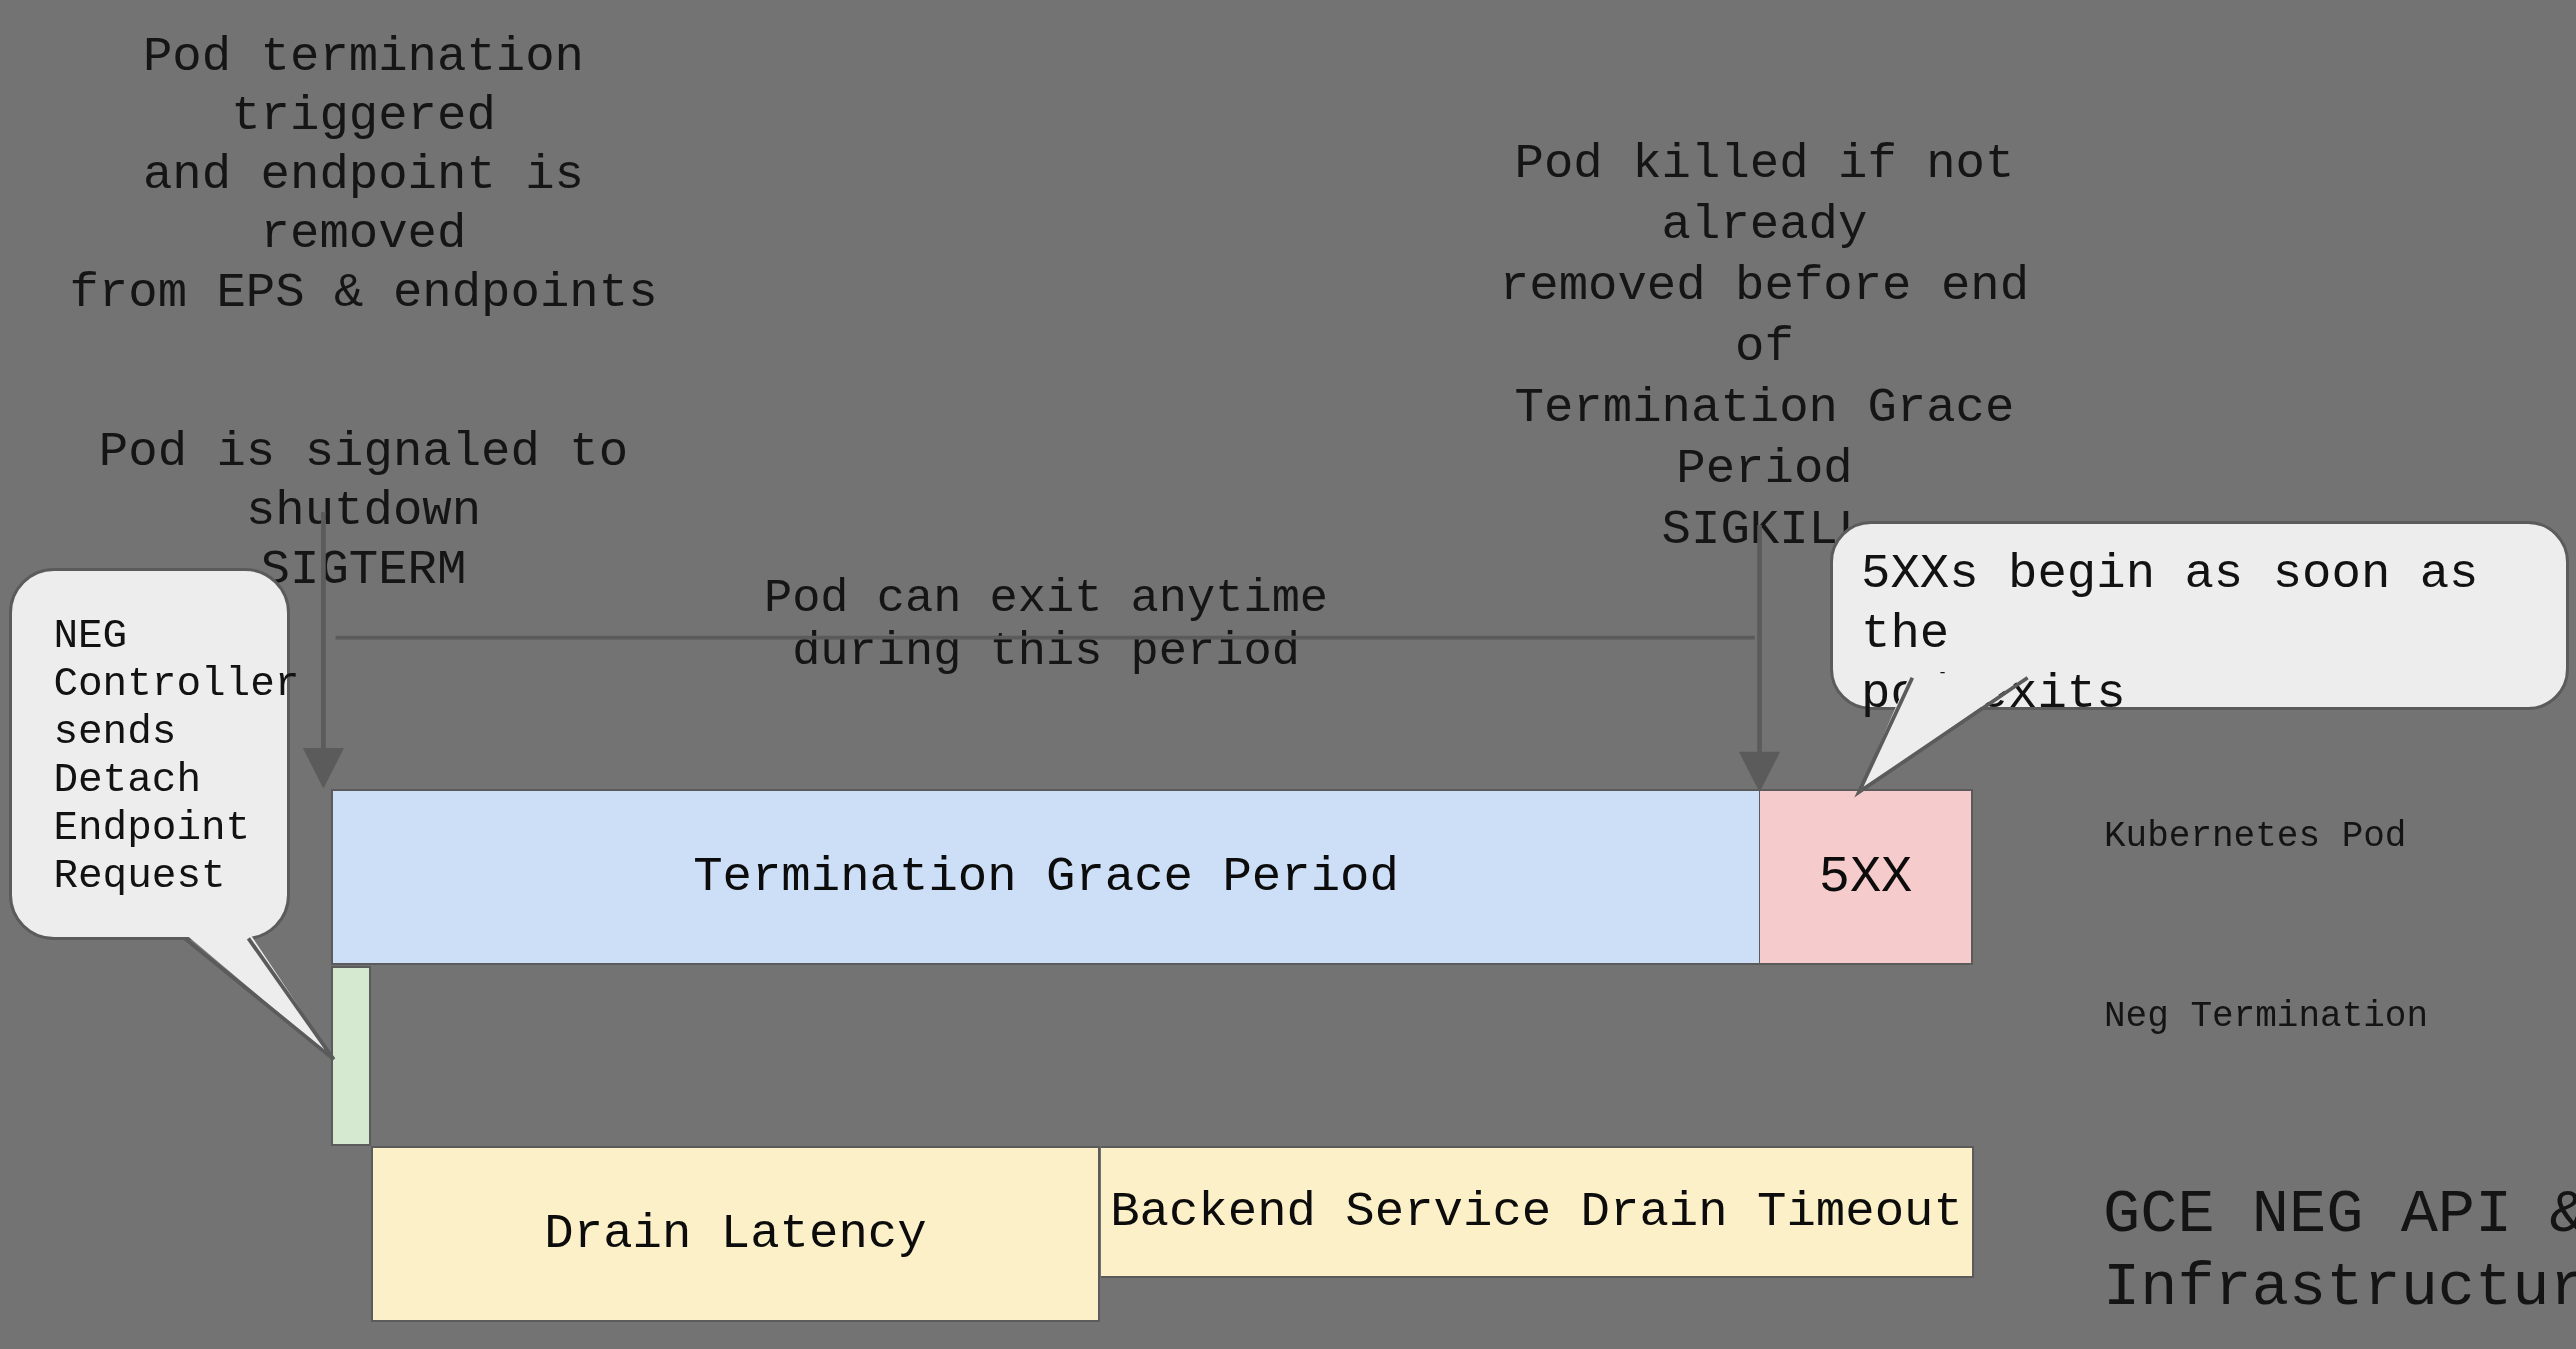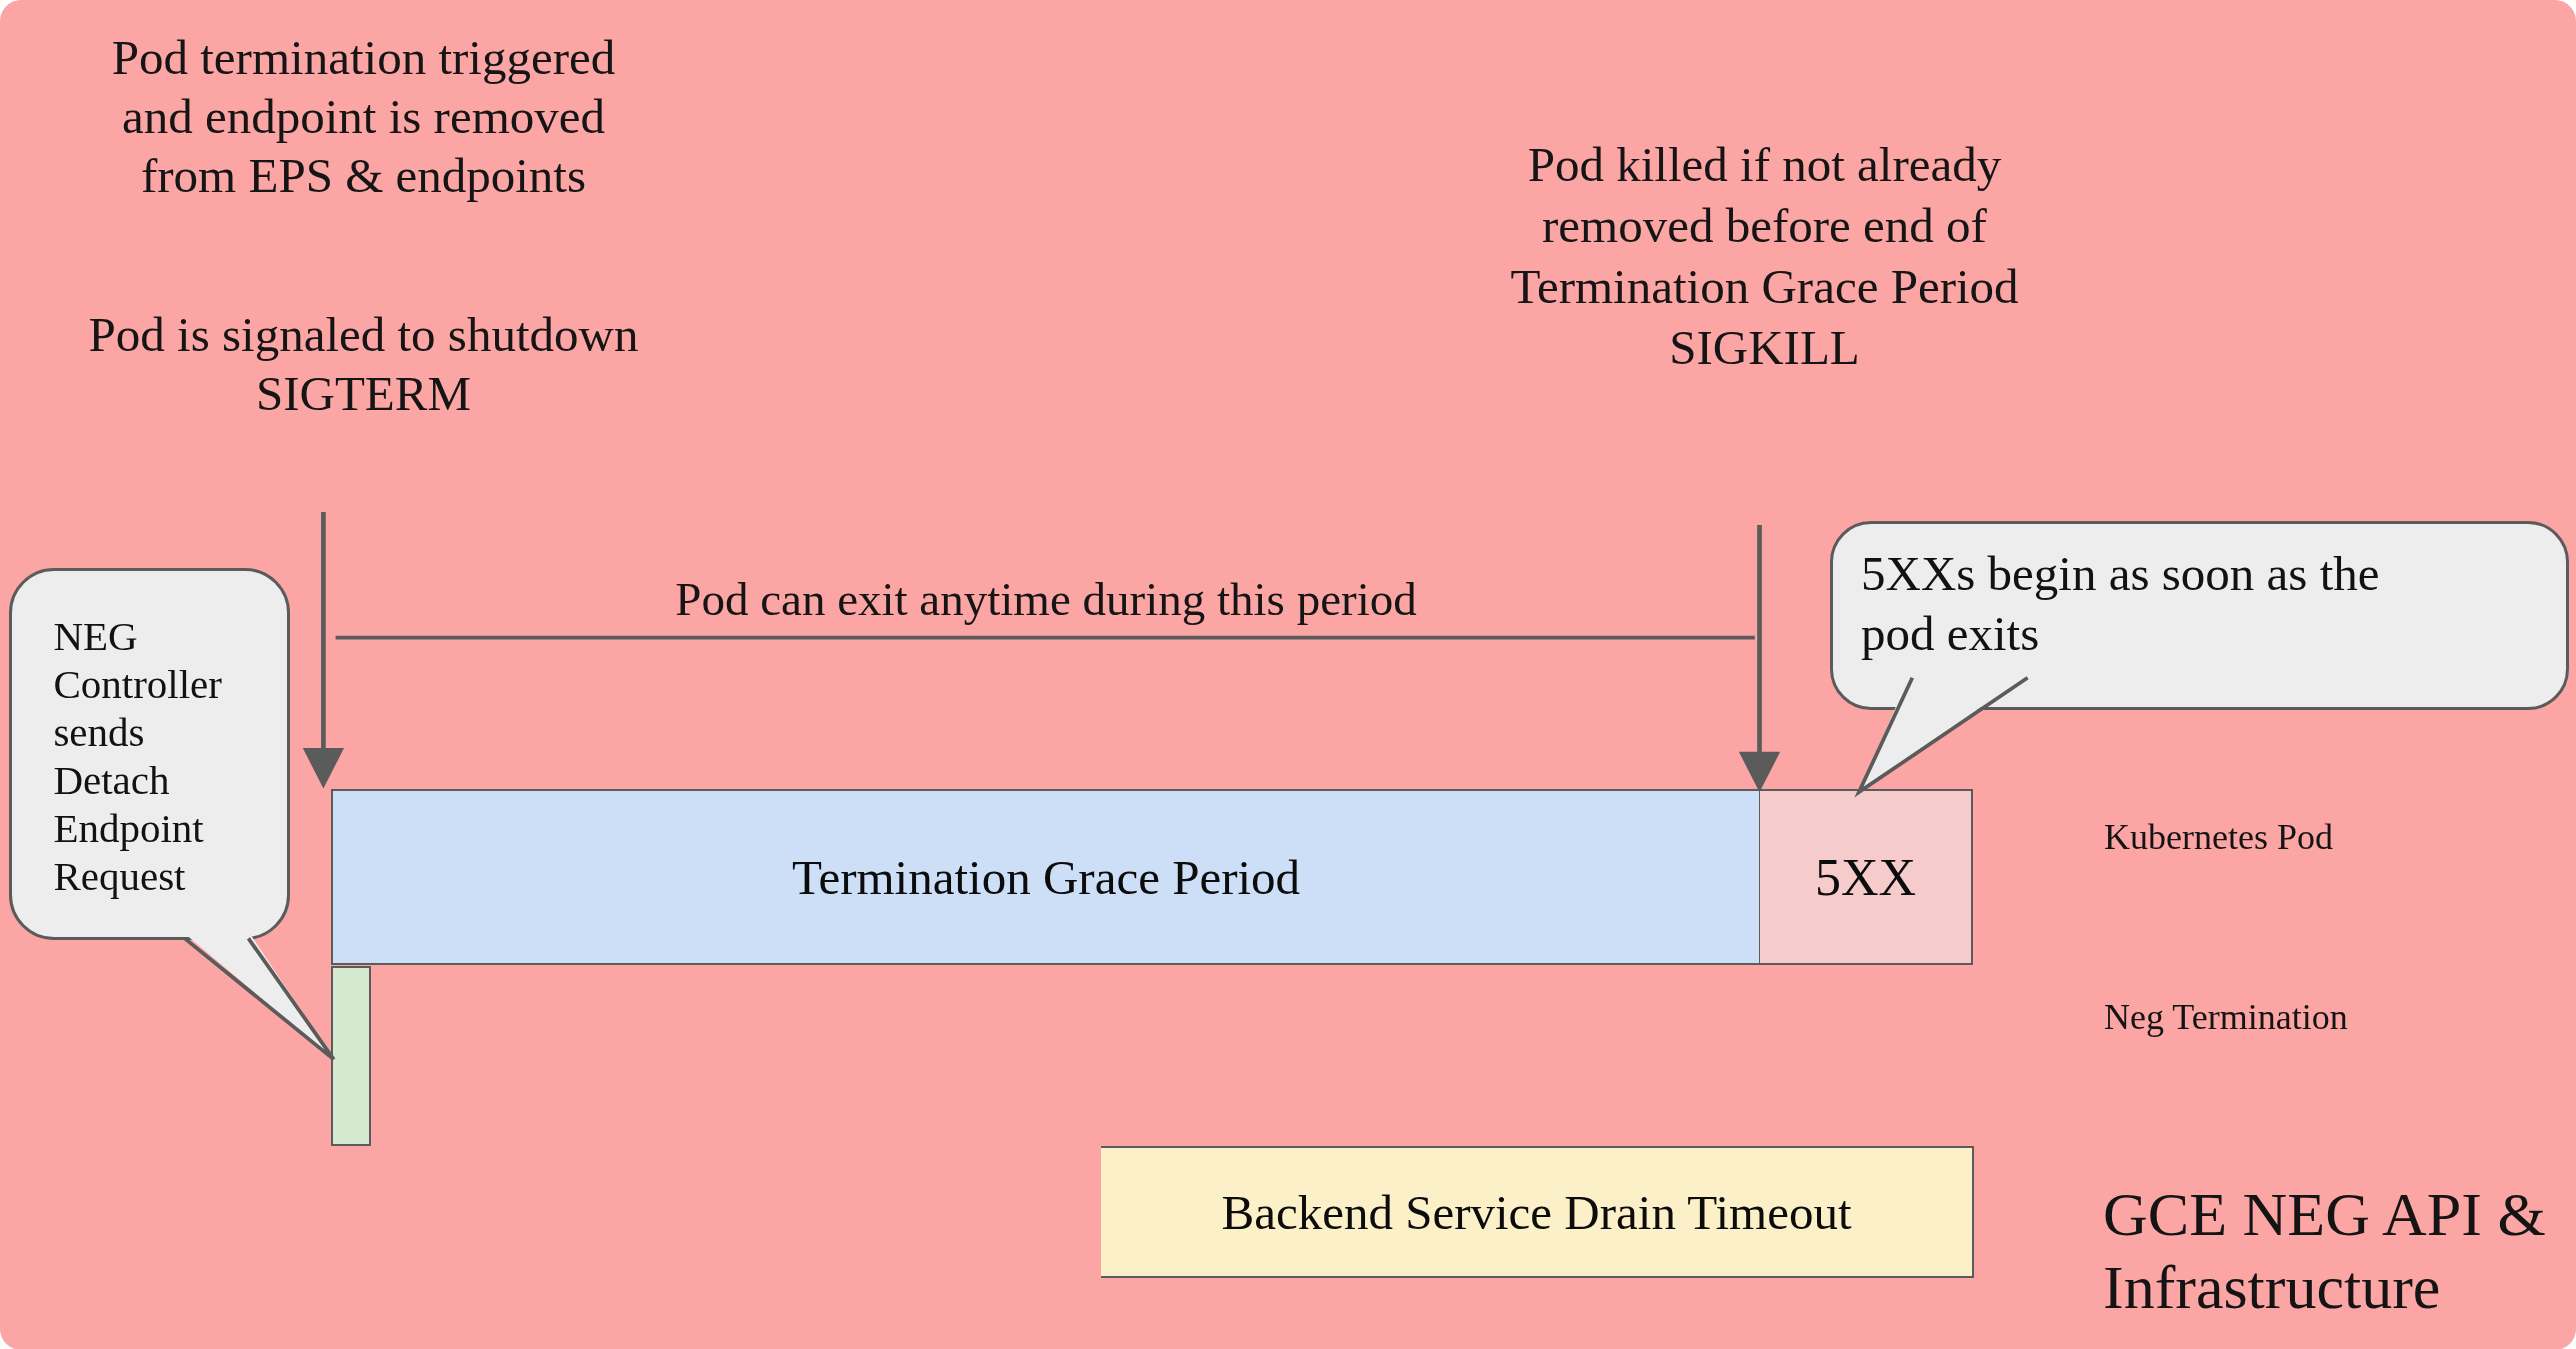--- a/index.html
+++ b/index.html
@@ -1,18 +1,18 @@
 <!DOCTYPE html>
 <html style="--blue: #cddff7; --red: #f6cbcb; --green: #d5e8d0; --yellow: #fcf0c8; --bubble: #ededed; --line: #5b5b5b;font-size:15px"><head>
 <meta charset="utf-8">
 <style>
   html,body{margin:0;padding:0;background:#ffffff;}
   #canvas{
-    position:relative;width:2576px;height:1350px;background:#fca5a5;overflow:hidden;
-    font-family:Liberation Serif, serif;color:#111111;border-radius:21px;
+    position:relative;width:2576px;height:1350px;background:#737373;overflow:hidden;
+    font-family:Liberation Mono, monospace;color:#111111;
   }
   .abs{position:absolute;}
   .pre{white-space:pre-line;}
   .center{text-align:center;}
 
   
   .note{font-size:49px;line-height:59px;color:#151515;}
   .note-right{font-size:49px;line-height:61px;color:#151515;}
   .period-label{font-size:47px;color:#151515;}
 
@@ -72,20 +72,23 @@
   <div class="abs bar bar-blue" style="left:331px;top:789px;width:1430px;height:176px;">
     <span>Termination Grace Period</span>
   </div>
 
   <div class="abs bar bar-red" style="left:1760px;top:789px;width:213px;height:176px;">
     <span>5XX</span>
   </div>
 
   <div class="abs bar bar-green" style="left:331px;top:966px;width:40px;height:180px;"></div>
 
+  <div class="abs bar bar-yellow" style="left:371px;top:1146px;width:729px;height:176px;">
+    <span>Drain Latency</span>
+  </div>
 
   <div class="abs bar bar-yellow no-left" style="left:1101px;top:1146px;width:873px;height:132px;">
     <span>Backend Service Drain Timeout</span>
   </div>
 
   <div class="abs row-label" style="left:2104px;top:809px;">Kubernetes Pod</div>
   <div class="abs row-label" style="left:2104px;top:989px;">Neg Termination</div>
   <div class="abs row-label-multi pre" style="left:2103px;top:1178px;">GCE NEG API &amp;
 Infrastructure</div>
 

